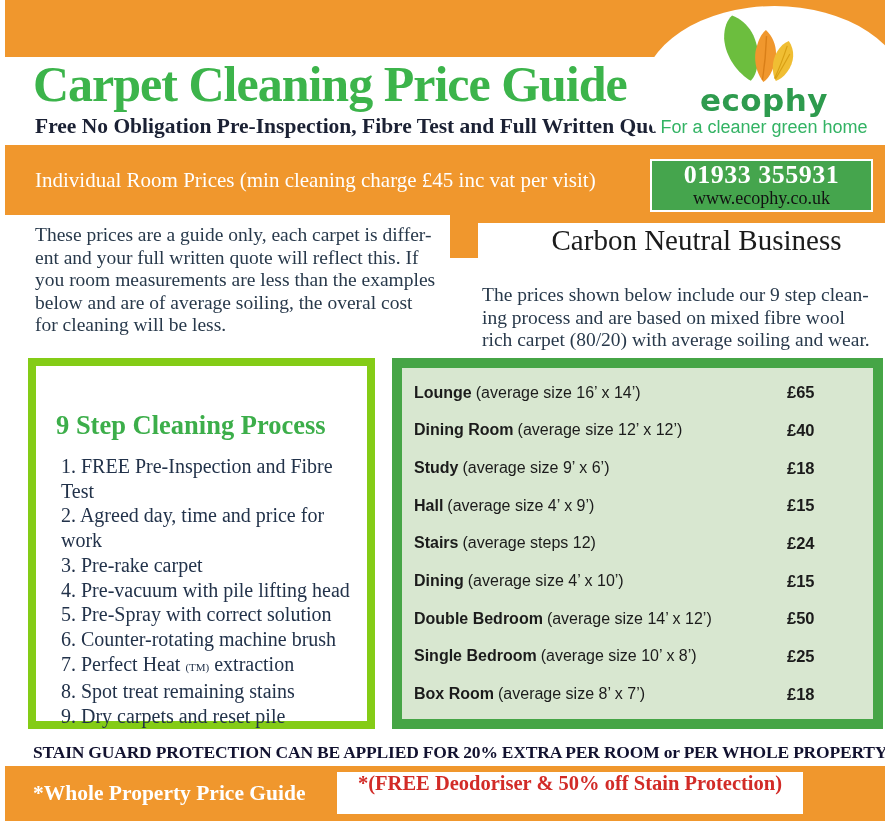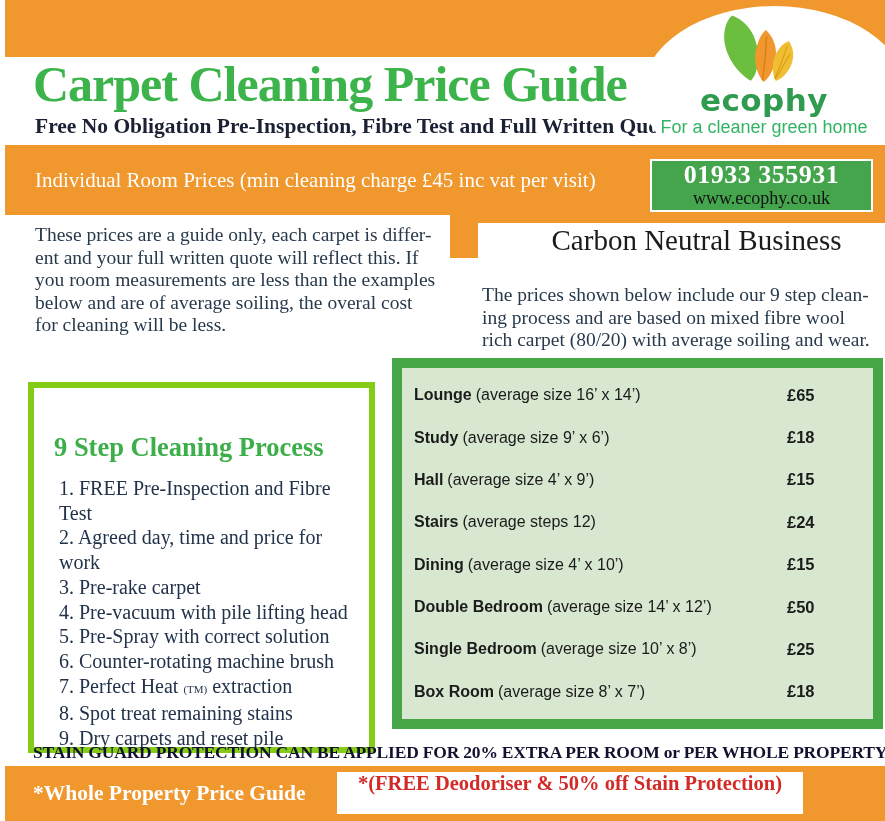--- a/index.html
+++ b/index.html
@@ -34,21 +34,21 @@
          display:flex;align-items:center;justify-content:center;padding-left:30px;box-sizing:border-box;}
   .cnb-text{font-size:29px;color:#1b1b1b;white-space:nowrap;}
 
   
   .para{font-size:19.5px;line-height:22.5px;color:#28394B;white-space:pre-line;}
   .para-left{position:absolute;left:35px;top:224px;width:415px;}
   .para-right{position:absolute;left:482px;top:284px;width:402px;}
 
   
   .process-box{position:absolute;left:28px;top:358px;width:347px;height:371px;background:#ffffff;
-         border:6px solid #84cc16;box-sizing:border-box;margin-top:24px;}
+         border:8px solid #84cc16;box-sizing:border-box;}
   .process-heading{position:absolute;left:20px;top:44px;width:290px;font-size:26.5px;
          font-weight:bold;color:#3CAE4A;}
   .steps{position:absolute;left:25px;top:88px;width:300px;font-size:20px;line-height:24.7px;color:#22324A;}
   .step .tm{font-size:11px;}
   .vat-note{position:absolute;left:46px;top:304px;font-size:21px;color:#D22B27;}
 
   
   .price-table{position:absolute;left:392px;top:358px;width:491px;height:371px;box-sizing:border-box;
          border:10px solid #46A546;background:#D8E7D0;
          display:flex;flex-direction:column;justify-content:space-around;padding:6px 0;
@@ -132,20 +132,24 @@
       <div class="step">9. Dry carpets and reset pile</div>
     </div>
   </div>
 
   <div class="price-table">
     <div class="price-row">
         <span class="rowname"><span class="room">Lounge</span><span class="desc">(average size 16’ x 14’)</span></span>
         <span class="price">£65</span>
       </div>
     <div class="price-row">
+        <span class="rowname"><span class="room">Dining Room</span><span class="desc">(average size 12’ x 12’)</span></span>
+        <span class="price">£40</span>
+      </div>
+    <div class="price-row">
         <span class="rowname"><span class="room">Study</span><span class="desc">(average size 9’ x 6’)</span></span>
         <span class="price">£18</span>
       </div>
     <div class="price-row">
         <span class="rowname"><span class="room">Hall</span><span class="desc">(average size 4’ x 9’)</span></span>
         <span class="price">£15</span>
       </div>
     <div class="price-row">
         <span class="rowname"><span class="room">Stairs</span><span class="desc">(average steps 12)</span></span>
         <span class="price">£24</span>

